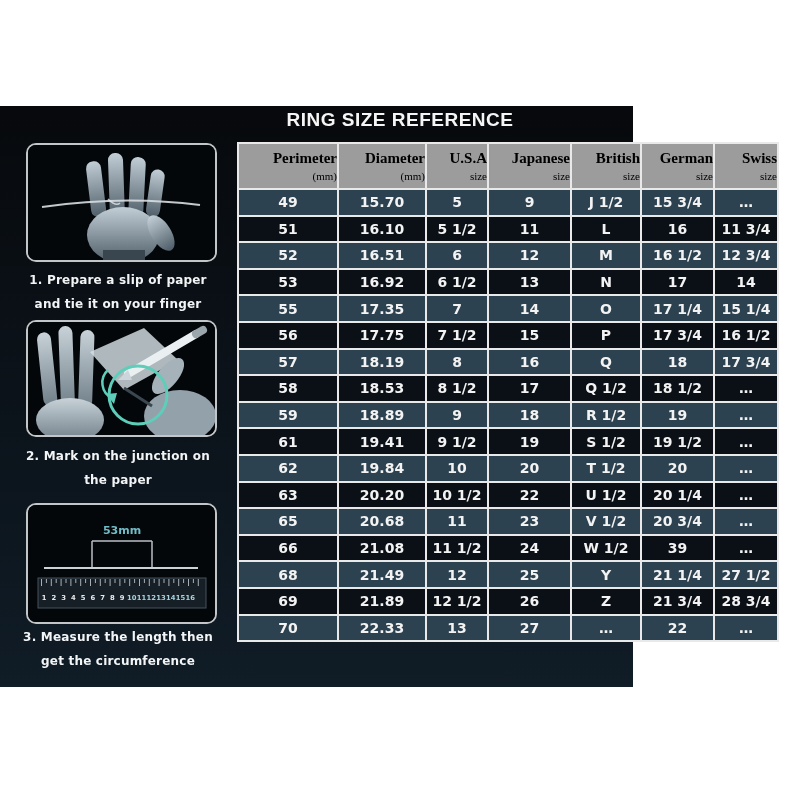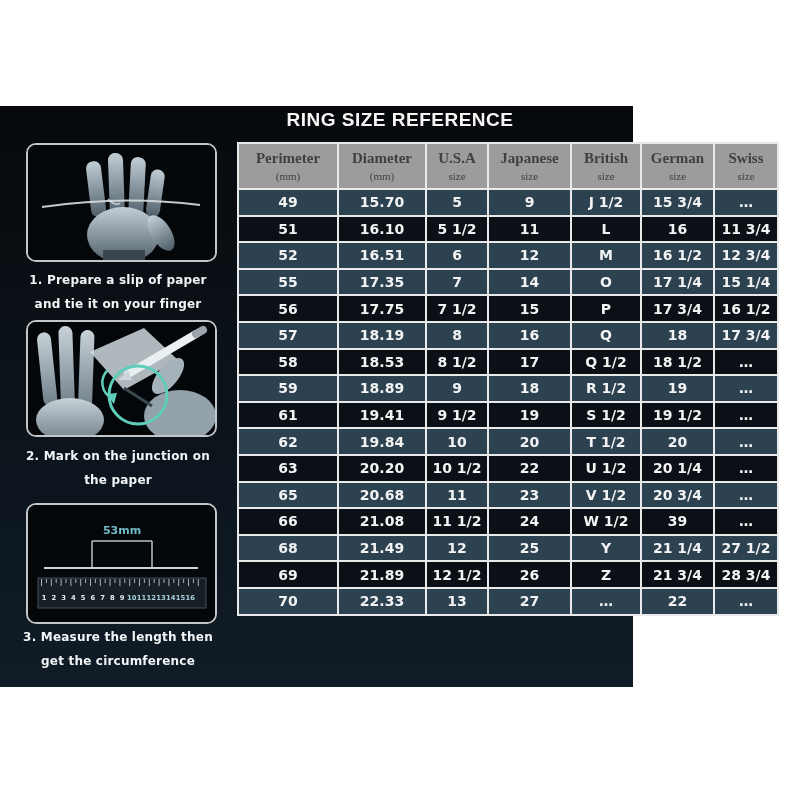--- a/index.html
+++ b/index.html
@@ -16,22 +16,22 @@
   .p1{top:37px;height:115px;}
   .p2{top:214px;height:113px;}
   .p3{top:397px;height:117px;}
   .caption{position:absolute;left:8px;width:220px;text-align:center;color:#f2f4f5;
            font-size:12px;line-height:24px;font-weight:600;letter-spacing:.2px;}
   .c1{top:162px;} .c2{top:338px;} .c3{top:519px;}
   
   .rt{position:absolute;left:237px;top:36px;width:540px;border-collapse:collapse;table-layout:fixed;
       font-family:"DejaVu Sans",sans-serif;}
   .rt th,.rt td{border:2px solid #e9e9e9;text-align:center;vertical-align:middle;padding:0;}
-  .rt th{background:#9c9c9c;color:#404040;font-family:"Liberation Serif","DejaVu Serif",serif;
-         font-weight:bold;font-size:15px;line-height:1.3;height:44px;}
+  .rt th{background:#9c9c9c;color:#000000;font-family:"Liberation Serif","DejaVu Serif",serif;
+         font-weight:bold;font-size:15px;line-height:1.3;height:44px;text-align:right;}
   .rt th .sub{font-size:11px;font-weight:normal;}
   .rt td{color:#f3f3f3;font-size:14px;font-weight:bold;height:24.6px;}
   .row-dark td{background:#0a1015;}
   .row-light td{background:#2d4250;}
   .rt col.w0{width:100px}.rt col.w1{width:88px}.rt col.w2{width:62px}
   .rt col.w3{width:83px}.rt col.w4{width:70px}.rt col.w5{width:73px}.rt col.w6{width:64px}
   
   .teal{stroke:#5ecdb9;fill:none;}
   .ruler-label{fill:#72bcc8;font-size:11px;font-weight:bold;font-family:"DejaVu Sans",sans-serif;}
   .ruler-num{font-family:"DejaVu Sans",sans-serif;font-size:6.8px;font-weight:bold;}
@@ -237,20 +237,29 @@
           </tr>
           <tr class="row-light">
             <td>52</td>
             <td>16.51</td>
             <td>6</td>
             <td>12</td>
             <td>M</td>
             <td>16 1/2</td>
             <td>12 3/4</td>
           </tr>
+          <tr class="row-dark">
+            <td>53</td>
+            <td>16.92</td>
+            <td>6 1/2</td>
+            <td>13</td>
+            <td>N</td>
+            <td>17</td>
+            <td>14</td>
+          </tr>
           <tr class="row-light">
             <td>55</td>
             <td>17.35</td>
             <td>7</td>
             <td>14</td>
             <td>O</td>
             <td>17 1/4</td>
             <td>15 1/4</td>
           </tr>
           <tr class="row-dark">

